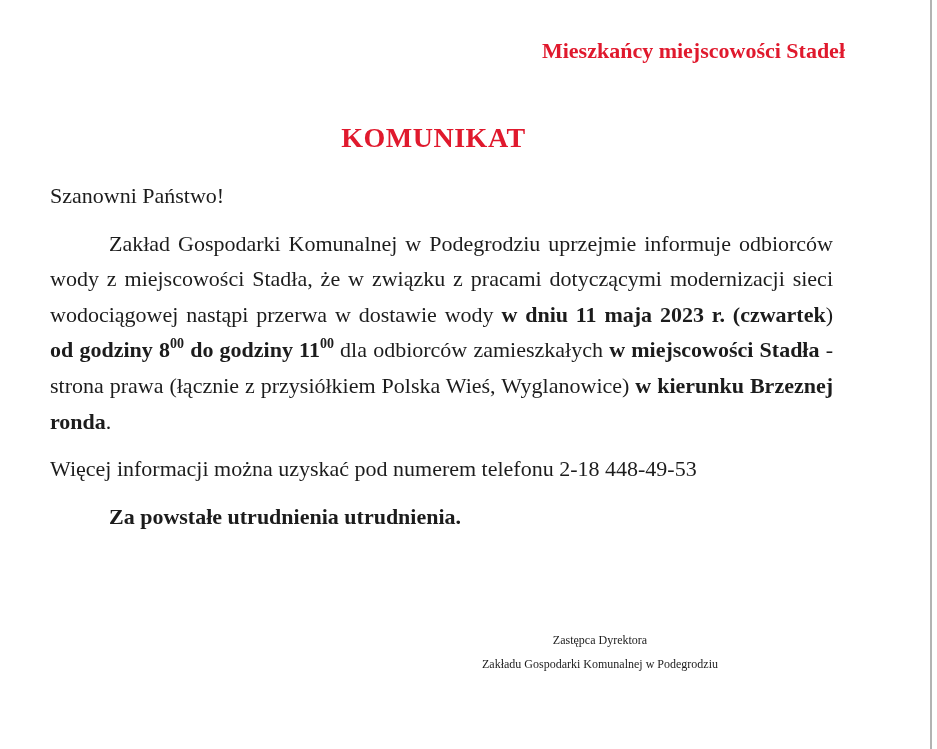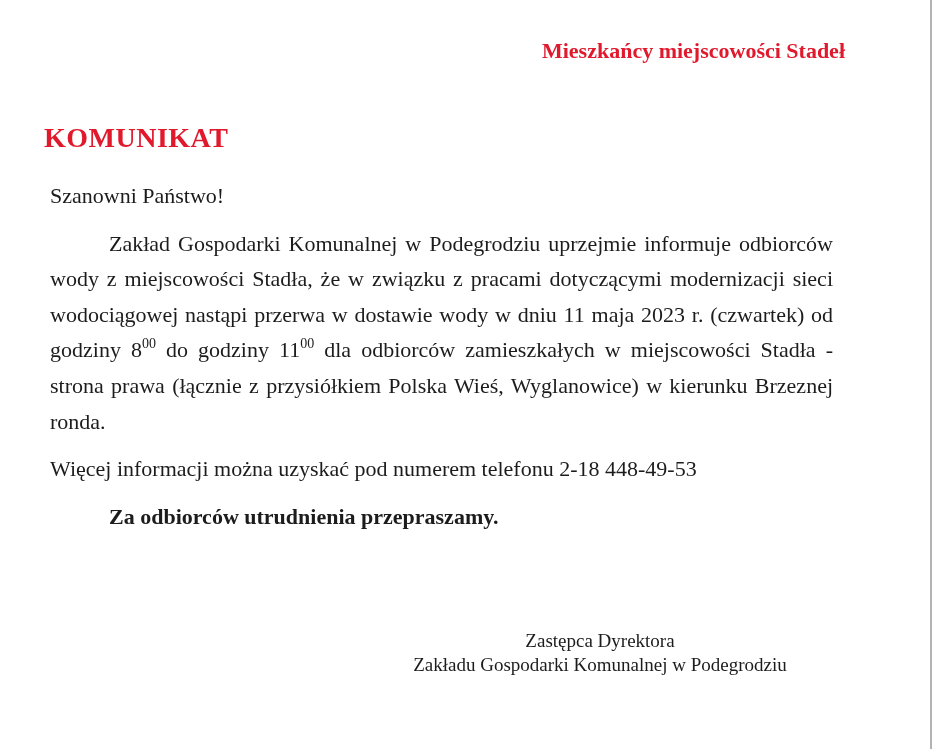--- a/index.html
+++ b/index.html
@@ -20,54 +20,54 @@
     width: 807px;
     text-align: right;
     color: var(--accent-red, #e0192d);
     font-weight: bold;
     font-size: 22px;
     line-height: 26px;
   }
   .title {
     position: absolute;
     top: 121px;
-    left: 44px;
+    left: 30px;
     width: 807px;
-    text-align: left;
+    text-align: center;
     color: var(--accent-red, #e0192d);
     font-weight: bold;
     font-size: 28px;
     line-height: 34px;
     letter-spacing: 0.5px;
   }
   .content {
     position: absolute;
     top: 166px;
     left: 38px;
     width: 807px;
     font-size: 22px;
     line-height: 35.6px;
   }
   .content p { margin: 12px; }
   .indent { text-indent: 59px; }
   .justify { text-align: justify; }
   .bold { font-weight: bold; }
-  .content .b { font-weight: normal; }
+  .content .b { font-weight: bold; }
   .content .sup {
     font-size: 14px;
     vertical-align: 9px;
     line-height: 0;
   }
   .signature {
     position: absolute;
     left: 350px;
     top: 629px;
     width: 500px;
     text-align: center;
-    font-size: 19px;
+    font-size: 12px;
     line-height: 23.5px;
   }
   .page-edge {
     position: absolute;
     top: 0;
     right: 5px;
     width: 2px;
     height: 749px;
     background: var(--page-edge-line, #b3b3b3);
   }
@@ -78,21 +78,21 @@
 <div class="page">
 
   <div class="addressee">Mieszkańcy miejscowości Stadeł</div>
 
   <div class="title">KOMUNIKAT</div>
 
   <div class="content">
     <p class="salutation">Szanowni Państwo!</p>
     <p class="para indent justify"><span>Zakład Gospodarki Komunalnej w Podegrodziu uprzejmie informuje odbiorców wody z miejscowości Stadła, że w związku z pracami dotyczącymi modernizacji sieci wodociągowej nastąpi przerwa w dostawie wody </span><span class="b">w dniu 11 maja 2023 r. (czwartek</span><span>) </span><span class="b">od godziny 8</span><span class="b sup">00</span><span class="b"> do godziny 11</span><span class="b sup">00</span><span> dla odbiorców zamieszkałych </span><span class="b">w miejscowości Stadła</span><span> - strona prawa (łącznie z przysiółkiem Polska Wieś, Wyglanowice) </span><span class="b">w kierunku Brzeznej ronda</span><span>.</span></p>
     <p class="para">Więcej informacji można uzyskać pod numerem telefonu 2-18 448-49-53</p>
-    <p class="para indent bold">Za odbiorców utrudnienia przepraszamy.</p>
+    <p class="para indent bold">Za powstałe utrudnienia utrudnienia.</p>
   </div>
 
   <div class="signature">
     <div>Zastępca Dyrektora</div>
     <div>Zakładu Gospodarki Komunalnej w Podegrodziu</div>
   </div>
 
   <div class="page-edge"></div>
 
 </div>

